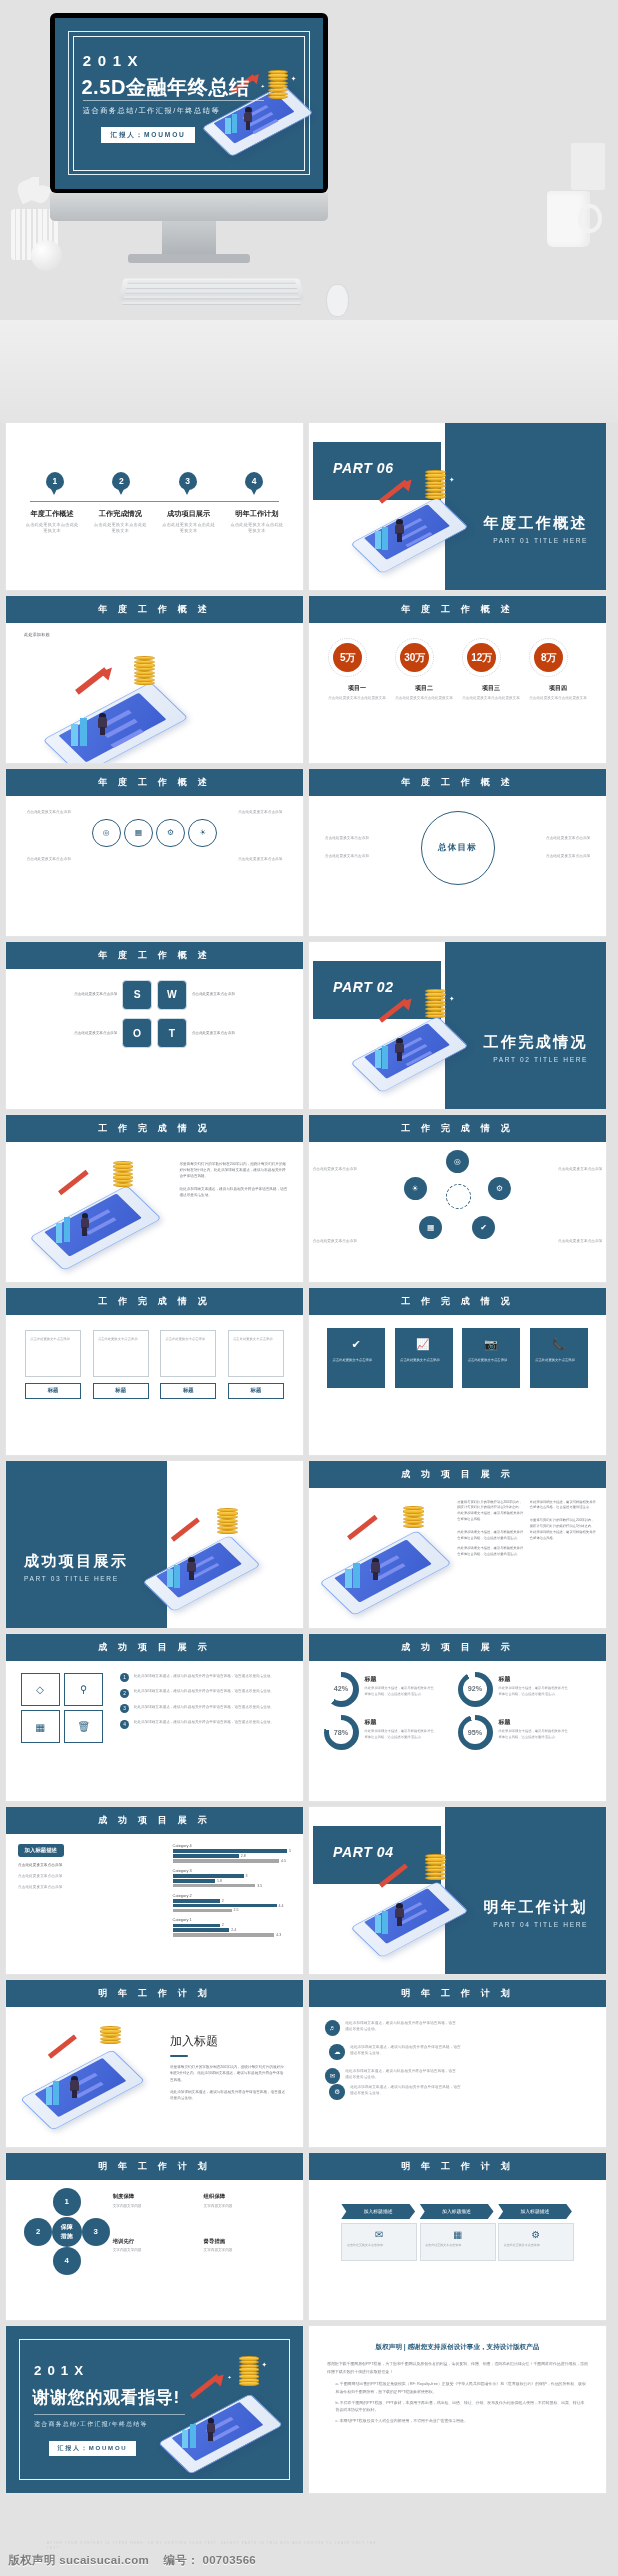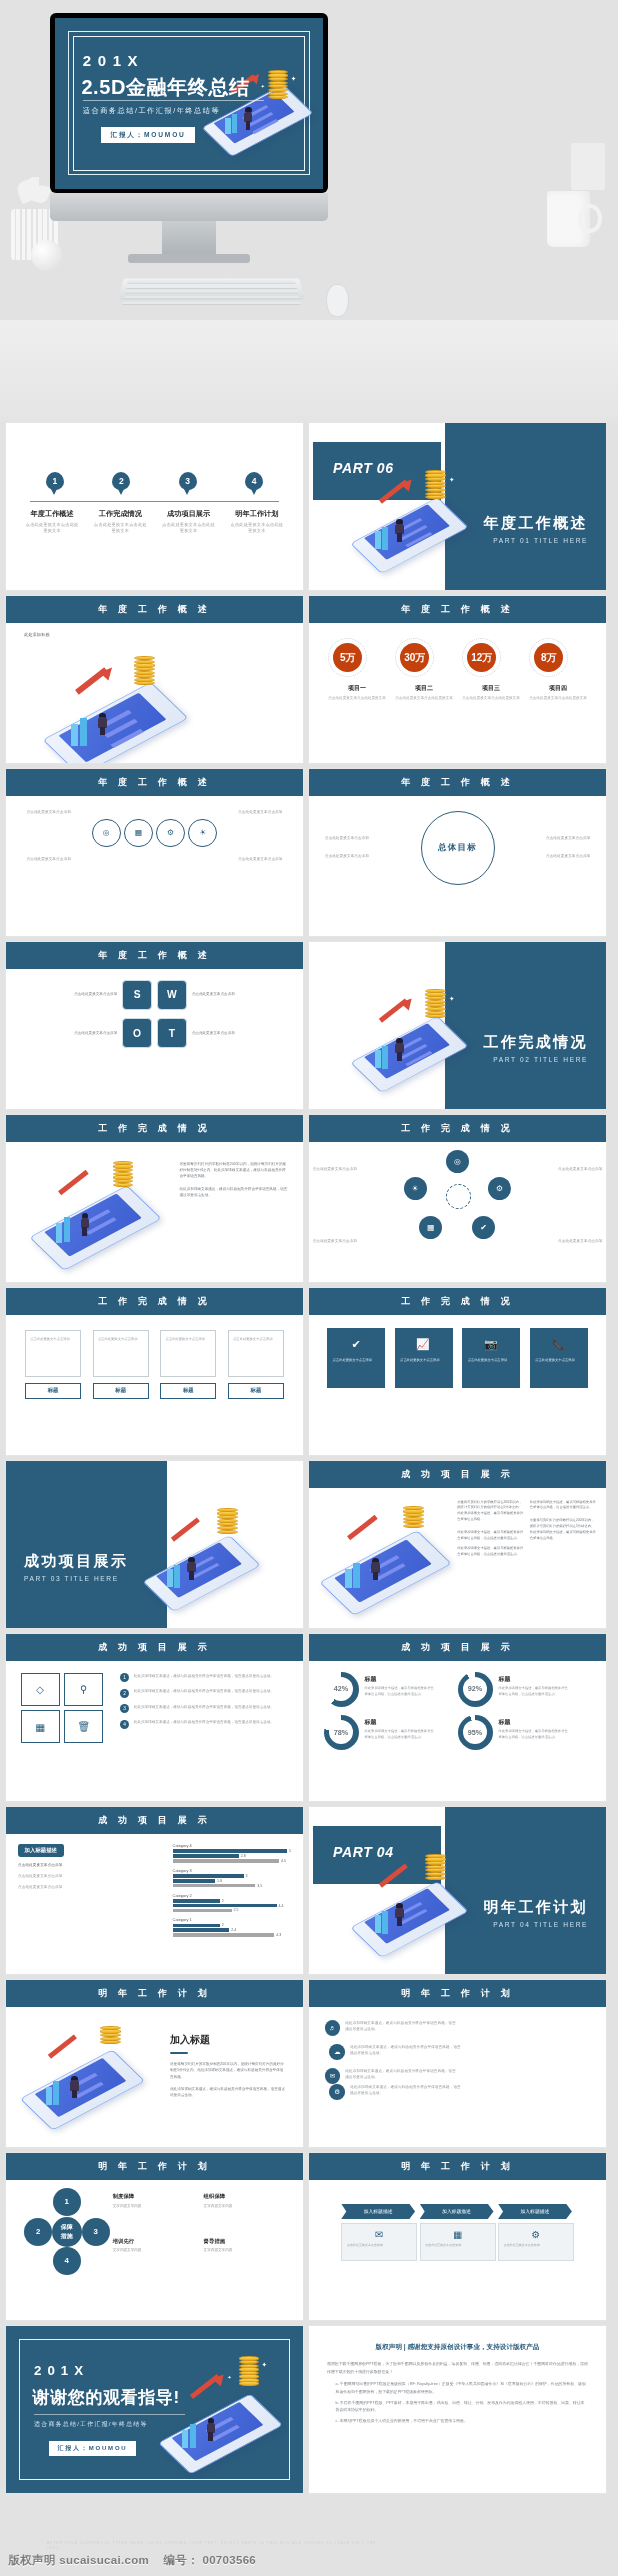--- a/index.html
+++ b/index.html
@@ -495,20 +495,23 @@
           <div class="sq">
               <span>T</span>
             </div>
           <div class="swot-txt">点击此处更换文本点击添加</div>
         </div>
       </div>
     </div>
 
     <div class="slide dark">
       <div class="part-left"></div>
+      <div class="part-box">
+        <span>PART 02</span>
+      </div>
       <div class="iso" style="left:51px;top:42px;width:115px;height:109px;">
         <div class="phone" style="left:0;top:37px;width:97px;height:65px;"></div>
         <div class="padblue" style="left:11px;top:43px;width:72px;height:48px;"></div>
         <div class="stepbar" style="left:35px;top:58px;width:28px;height:5.4px;transform:rotate(-28deg) skewX(18deg) scaleY(.62);"></div>
         <div class="stepbar" style="left:40px;top:65px;width:28px;height:5.4px;transform:rotate(-28deg) skewX(18deg) scaleY(.62);"></div>
         <div class="stepbar" style="left:45px;top:72px;width:28px;height:5.4px;transform:rotate(-28deg) skewX(18deg) scaleY(.62);"></div>
         <div class="barA" style="left:14.5px;top:66px;width:6px;height:18px;"></div>
         <div class="barA" style="left:22px;top:62px;width:6px;height:23px;background:#53b6ea;"></div>
         <div class="coinstack" style="left:65px;top:4.8px;">
           <b style="top:0"></b>
@@ -948,21 +951,21 @@
               <b style="top:14.5px"></b>
           </div>
           <div style="position:absolute;left:28px;top:19.3px;width:33px;height:5.4px;background:#d94b3a;transform:rotate(-38deg);"></div>
           <div class="person" style="left:52px;top:51px;">
               <div class="head"></div>
               <div class="body"></div>
               <div class="leg"></div>
             </div>
         </div>
         <div style="position:absolute;right:18px;top:26.6px;width:115px;">
-          <div style="font-size:10px;font-weight:700;color:#2b2b2b;">加入标题</div>
+          <div style="font-size:12px;font-weight:400;color:#2b2b2b;">加入标题</div>
           <div class="ph-line" style="width:18px;margin:4.8px 0 7.2px;background:#2b5d7d;opacity:1;"></div>
           <div class="lorem-b" style="font-size:3.6px;">尽量将每页幻灯片的字数控制在200字以内，据统计每页幻灯片的最好控制在5分钟之内。此处添加详细文本描述，建议与标题相关并符合整体语言风格。</div>
           <div class="lorem-b" style="font-size:3.6px;margin-top:6px;">此处添加详细文本描述，建议与标题相关并符合整体语言风格，语言描述尽量简洁生动。</div>
         </div>
       </div>
     </div>
 
     <div class="slide">
       <div class="hdr">
           <span>明 年 工 作 计 划</span>

